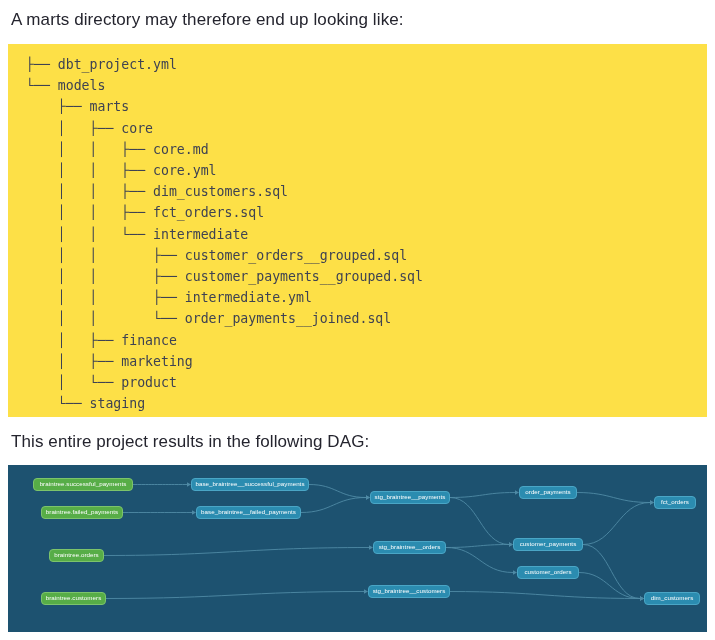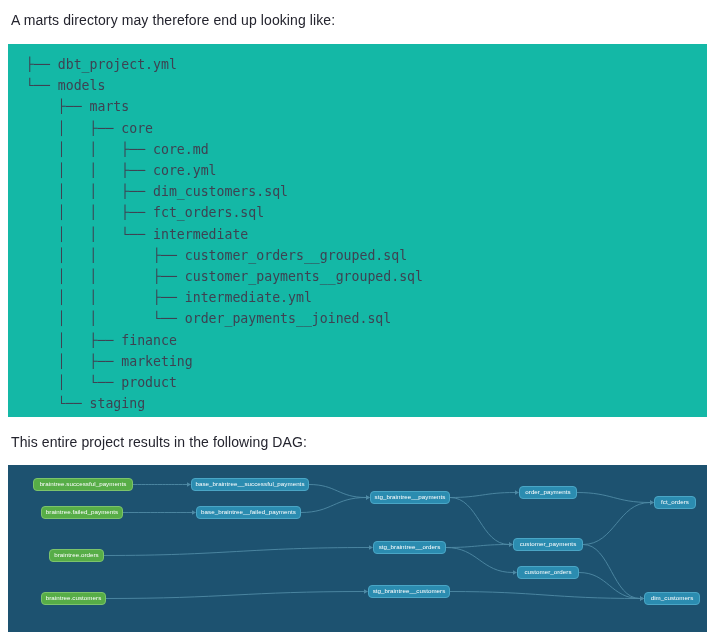--- a/index.html
+++ b/index.html
@@ -15,36 +15,36 @@
     overflow: hidden;
   }
   .page {
     position: relative;
     width: 715px;
     height: 640px;
   }
   .intro-text {
     position: absolute;
     left: 11px;
-    font-size: 14px;
+    font-size: 17px;
     line-height: 16px;
     color: #24242e;
     letter-spacing: 0.1px;
     white-space: nowrap;
   }
   #intro-tree { top: 12px; }
   #intro-dag  { top: 434px; text-align: center; }
 
   .code-block {
     position: absolute;
     left: 8px;
     top: 44px;
     width: 699px;
     height: 373px;
-    background: #14b8a6;
+    background: #fde047;
     box-sizing: border-box;
     padding: 10px 0 0 18px;
     overflow: hidden;
   }
   .code-block pre {
     margin: 0;
     font-family: "DejaVu Sans Mono", "Liberation Mono", monospace;
     font-size: 13.2px;
     line-height: 21.2px;
     color: #3e4252;

